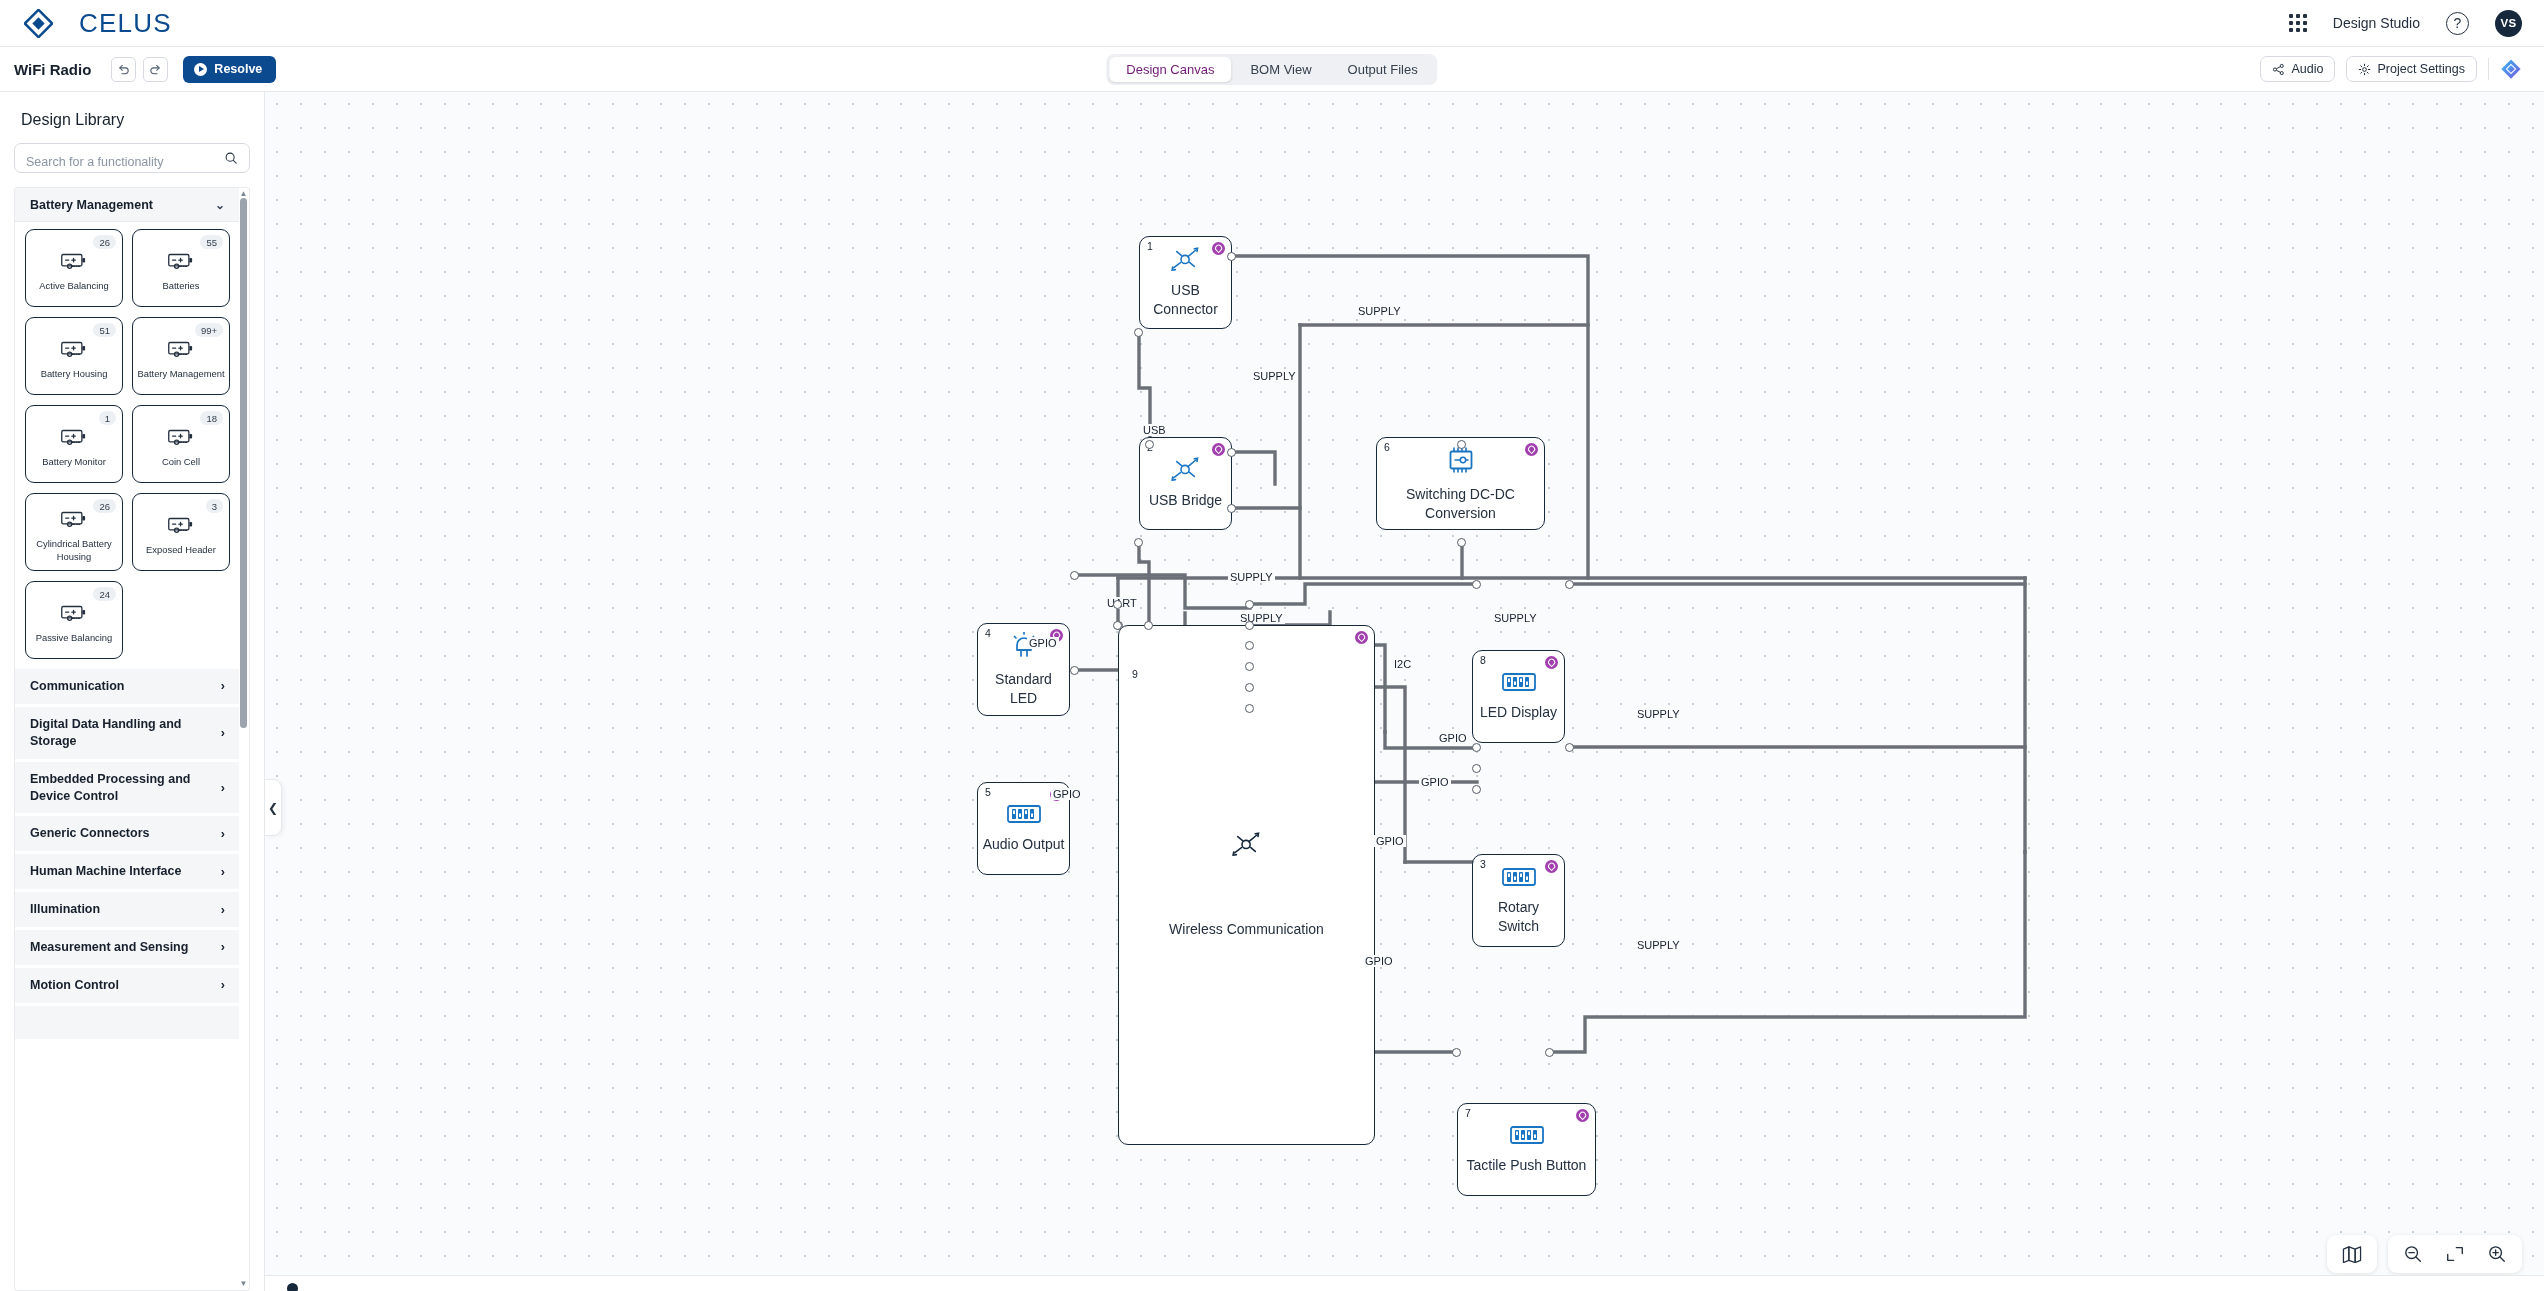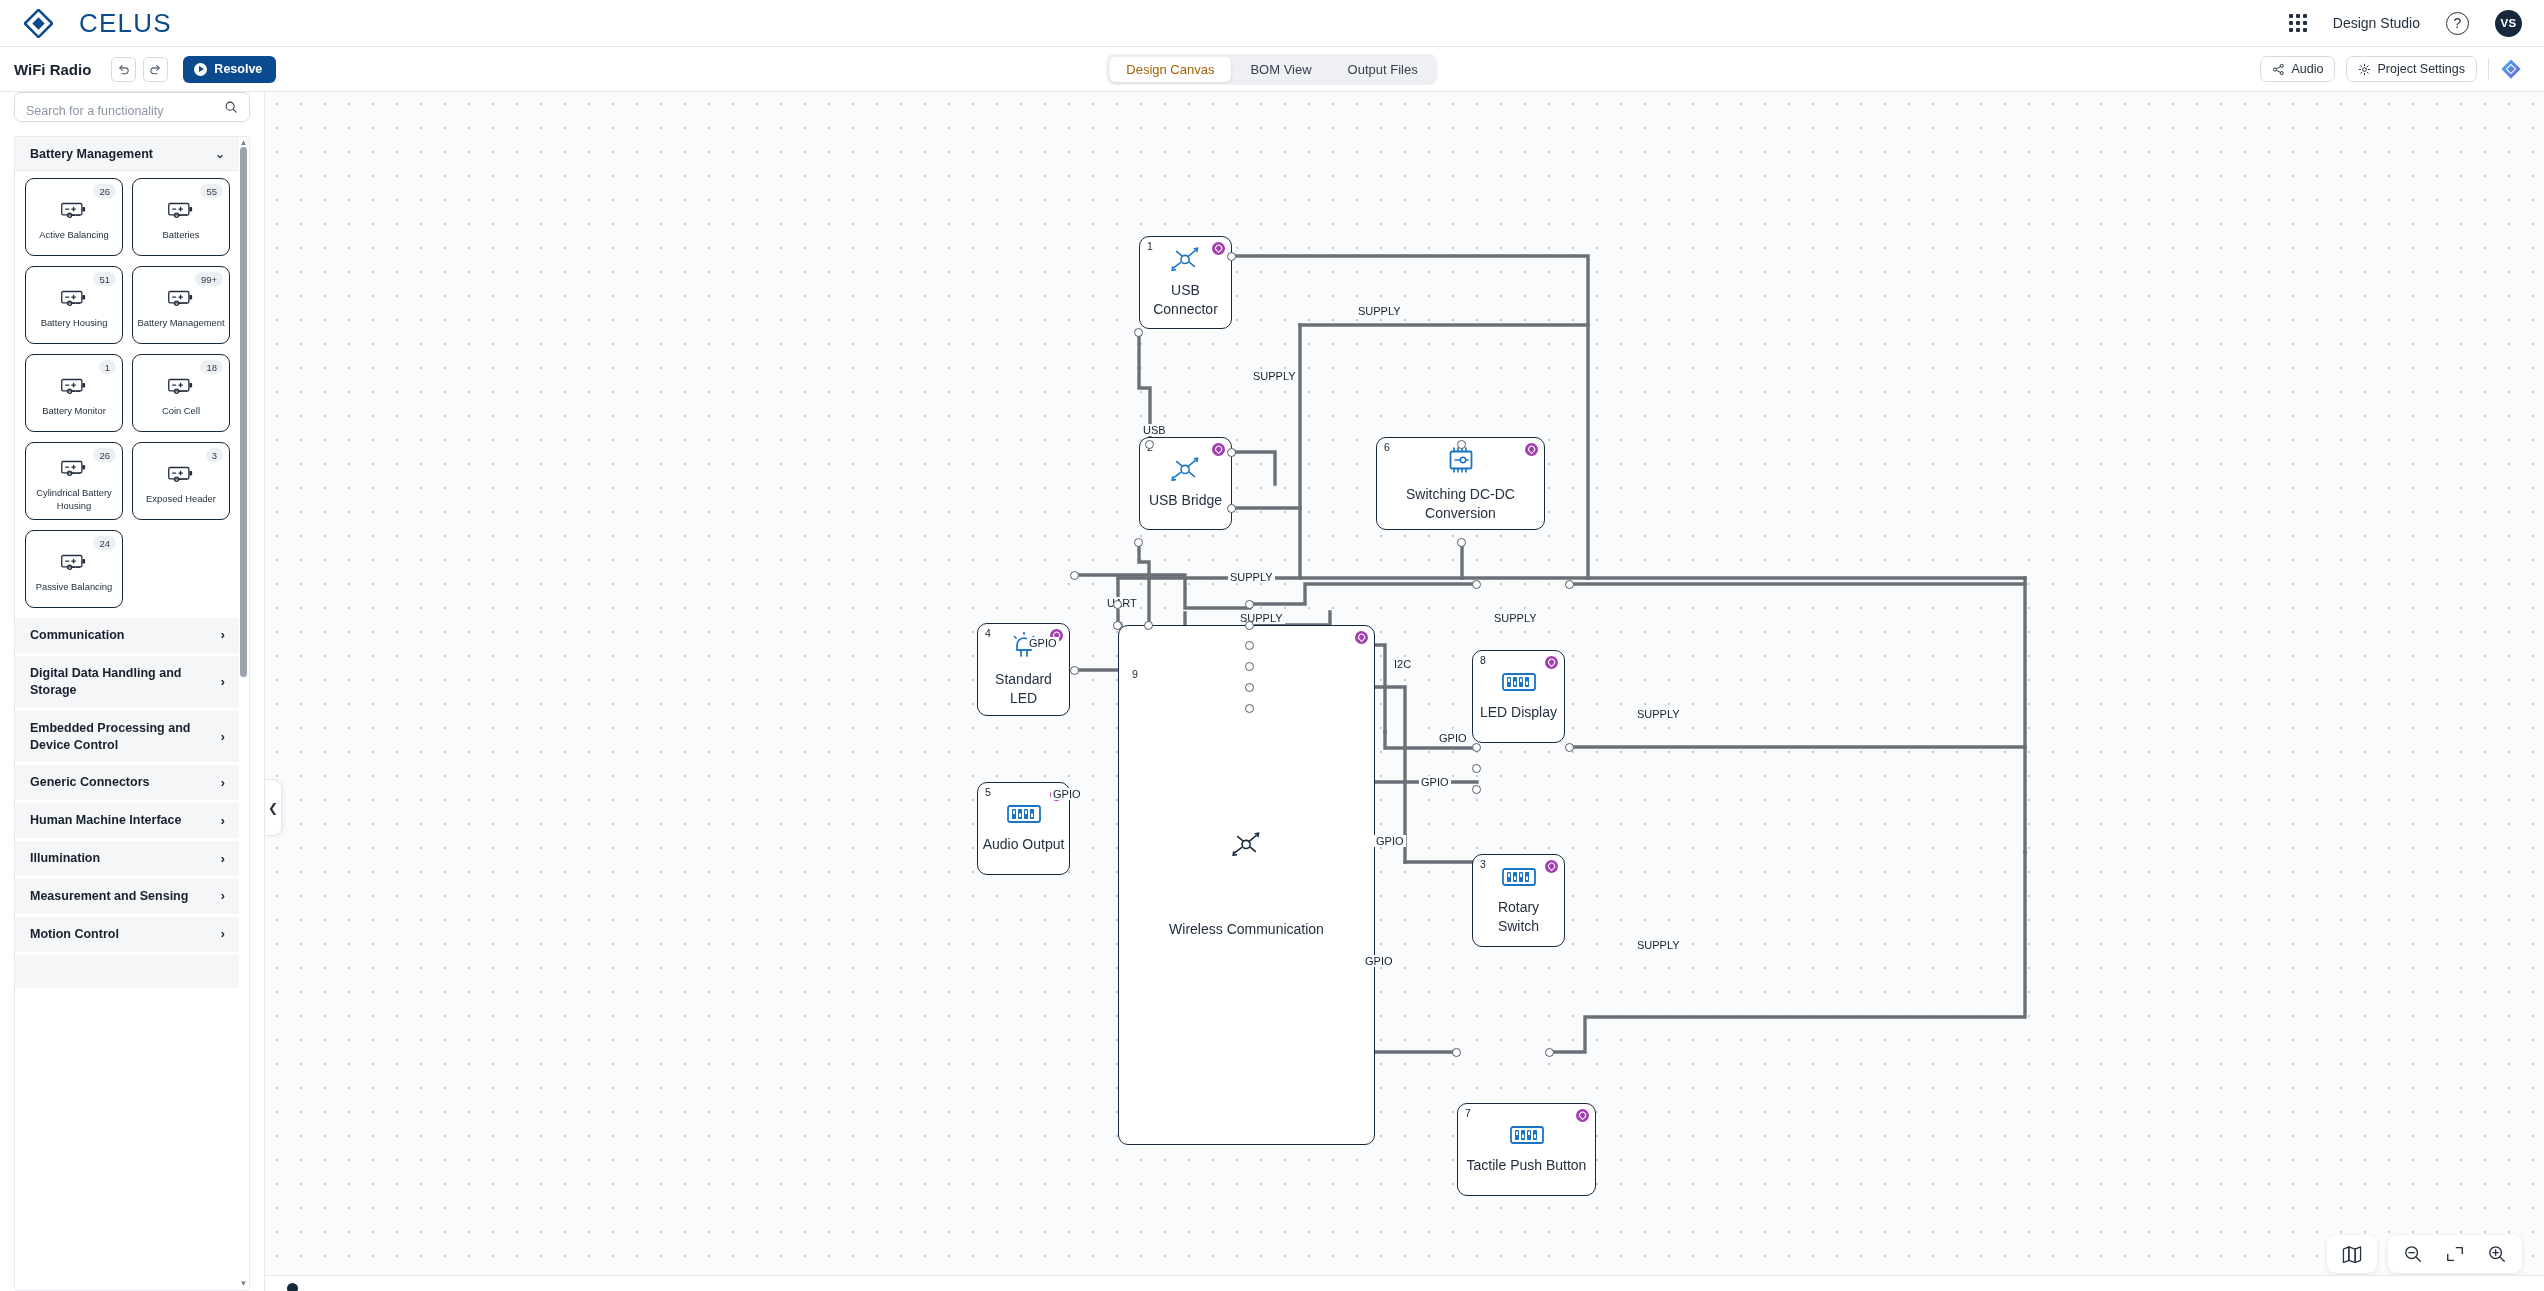--- a/index.html
+++ b/index.html
@@ -73,21 +73,21 @@
   }
   .tabs {
     position: absolute; left: 50%; transform: translateX(-50%);
     display: flex; background: #eef0f3; border-radius: 8px; padding: 3px;
     gap: 2px;
   }
   .tab {
     padding: 5px 17px; font-size: 13px; border-radius: 6px; color: #35414f;
     white-space: nowrap;
   }
-  .tab.active { background: #fff; color: #a16207; box-shadow: 0 1px 2px rgba(0,0,0,.10); }
+  .tab.active { background: #fff; color: #701a75; box-shadow: 0 1px 2px rgba(0,0,0,.10); }
   .subbar-right { margin-left: auto; display: flex; align-items: center; gap: 11px; }
   .pill {
     height: 26px; border: 1px solid #d7dbe1; border-radius: 7px; background: #fff;
     display: flex; align-items: center; gap: 6px; padding: 0 11px;
     font-size: 12.5px; color: #24303f;
   }
   .vert-div { width: 1px; height: 22px; background: #dfe3e8; }
   .sparkle { width: 22px; height: 22px; }
 
   
@@ -317,20 +317,21 @@
         <path d="M12 1.5 22.5 12 12 22.5 1.5 12z" fill="url(#gsp)"></path>
         <path d="M12 6.2 17.8 12 12 17.8 6.2 12z" fill="#fff"></path>
         <path d="M12 7.8 16.2 12 12 16.2 7.8 12z" fill="url(#gsp)"></path>
       </svg>
     </div>
   </div>
 
   <div class="body">
 
     <div class="sidebar">
+      <div class="lib-title">Design Library</div>
       <div class="search-wrap">
         <div class="search-box">
           <input type="text" placeholder="Search for a functionality" style="">
           <svg width="14" height="14" viewBox="0 0 16 16">
             <circle cx="7" cy="7" r="4.6" fill="none" stroke="#24303f" stroke-width="1.2"></circle>
             <path d="M10.6 10.6 14 14" stroke="#24303f" stroke-width="1.2" stroke-linecap="round"></path>
           </svg>
         </div>
       </div>
 

